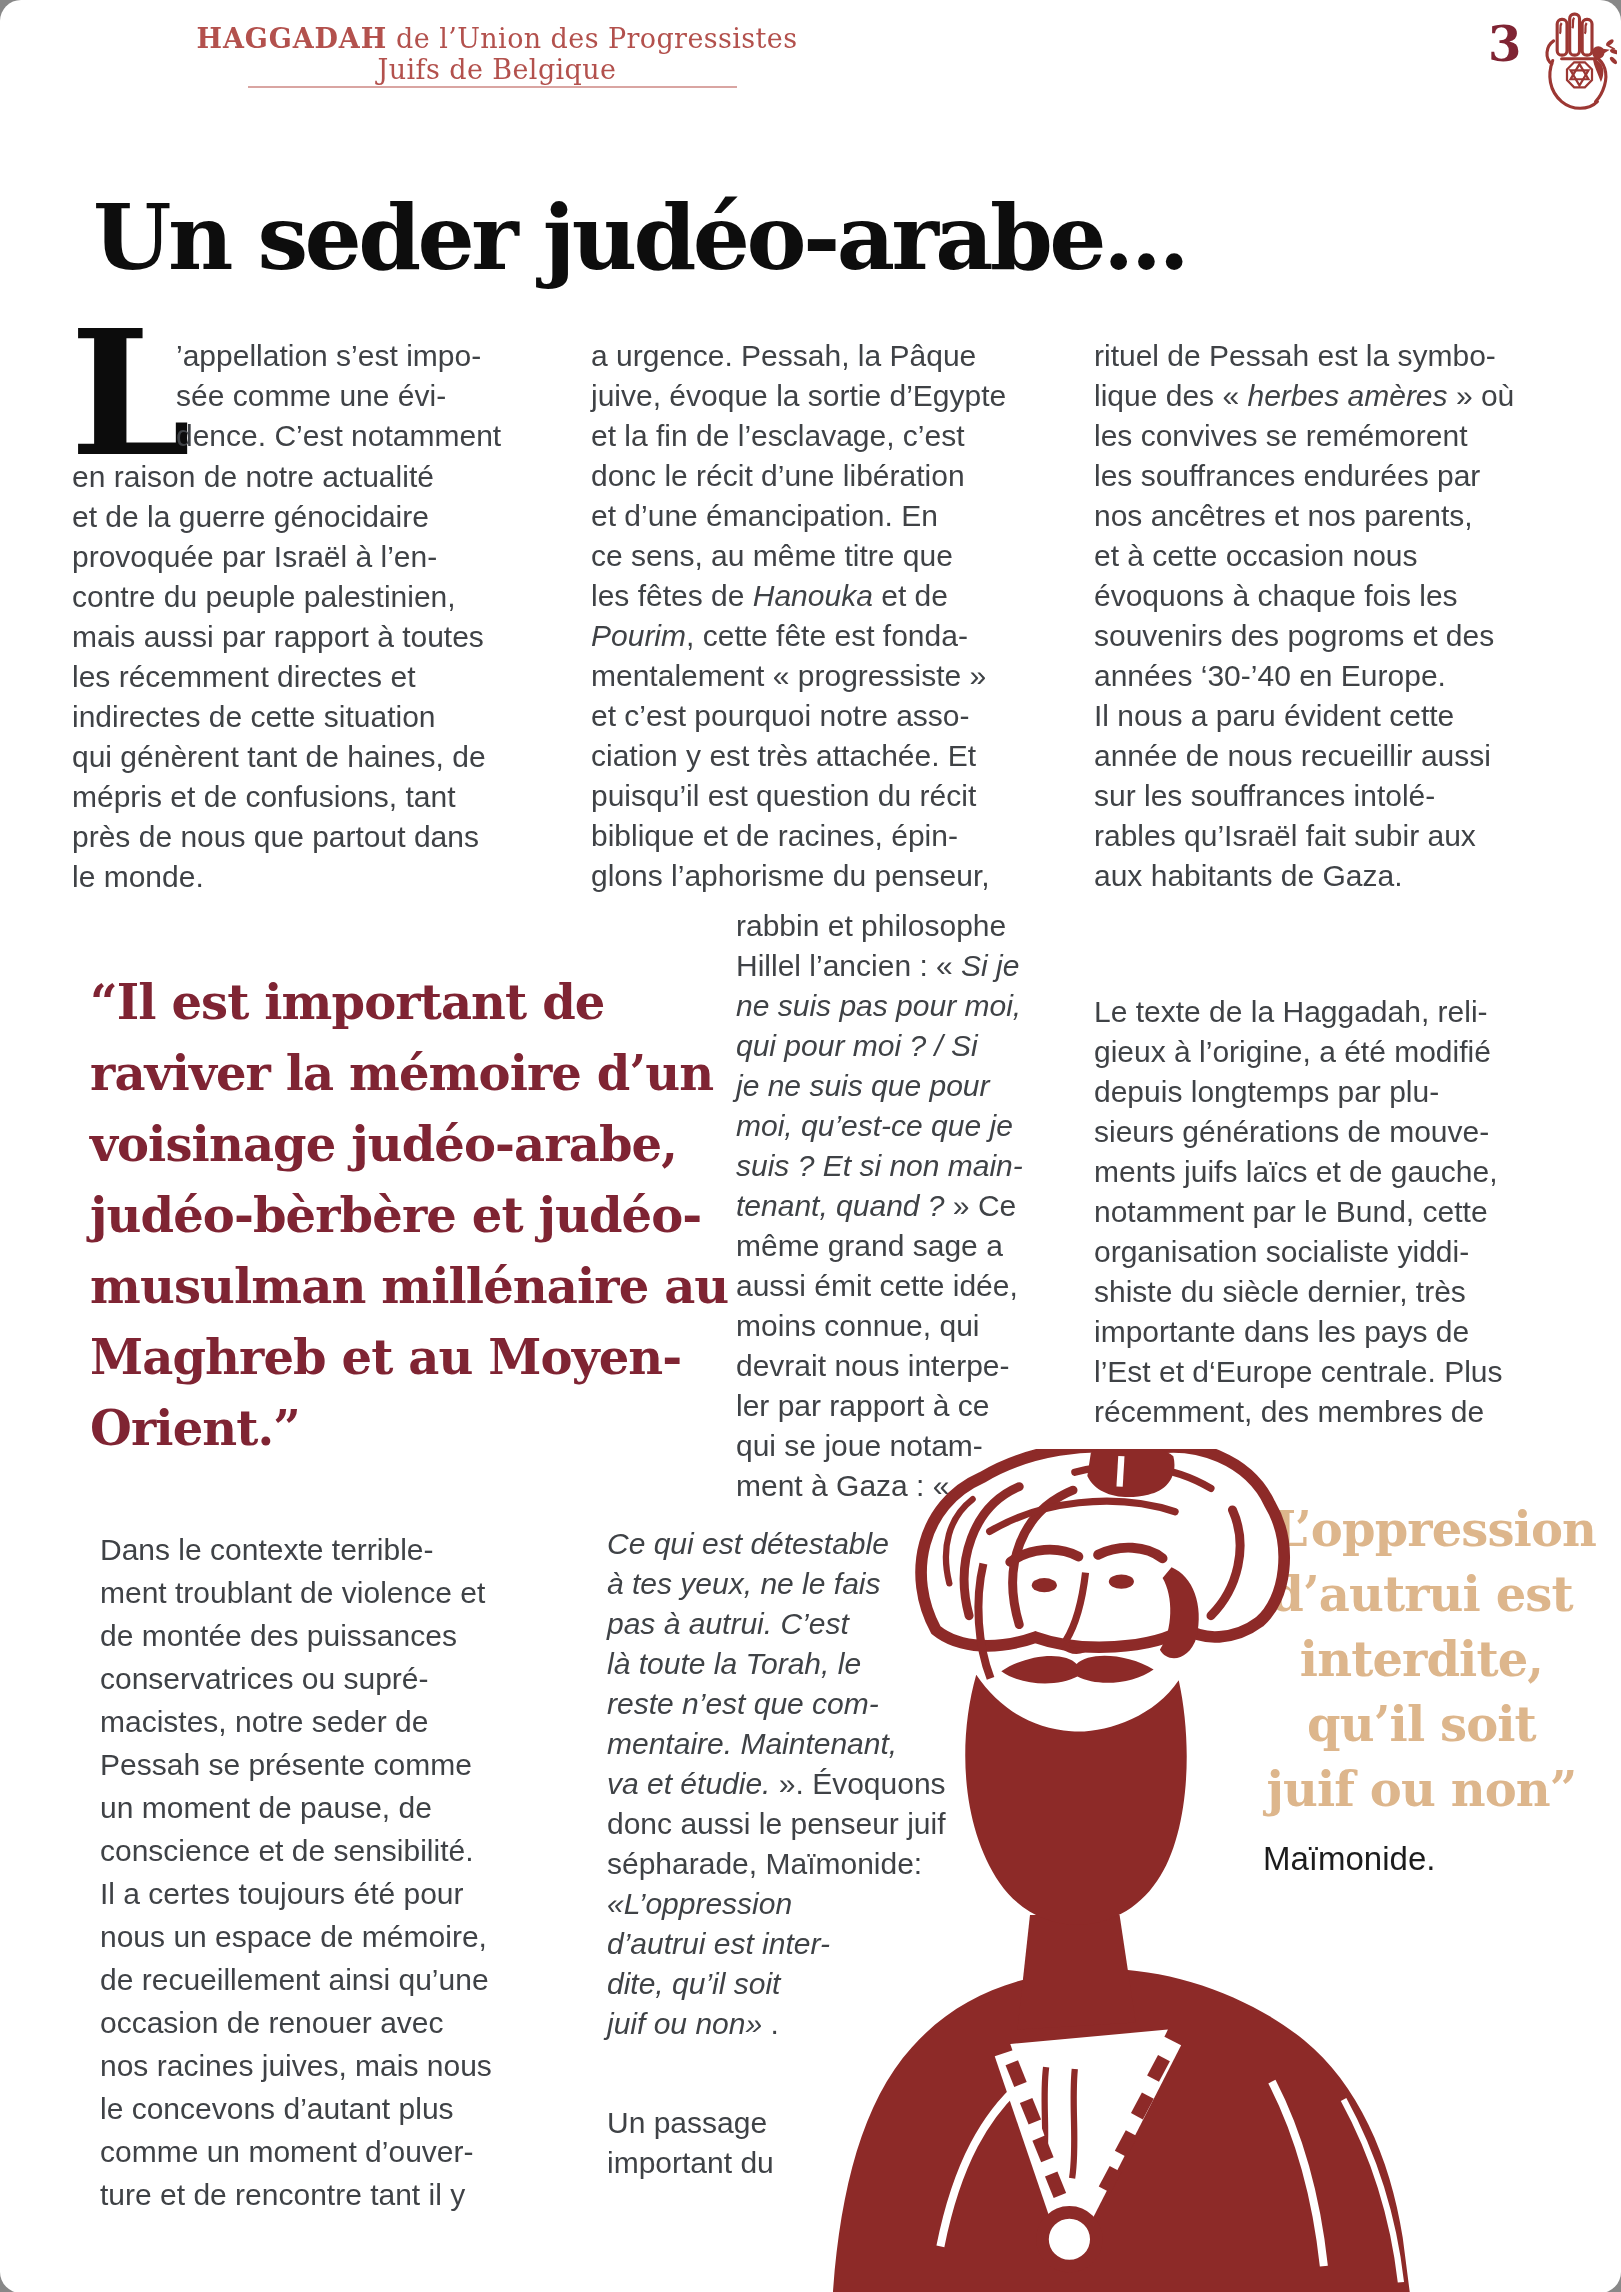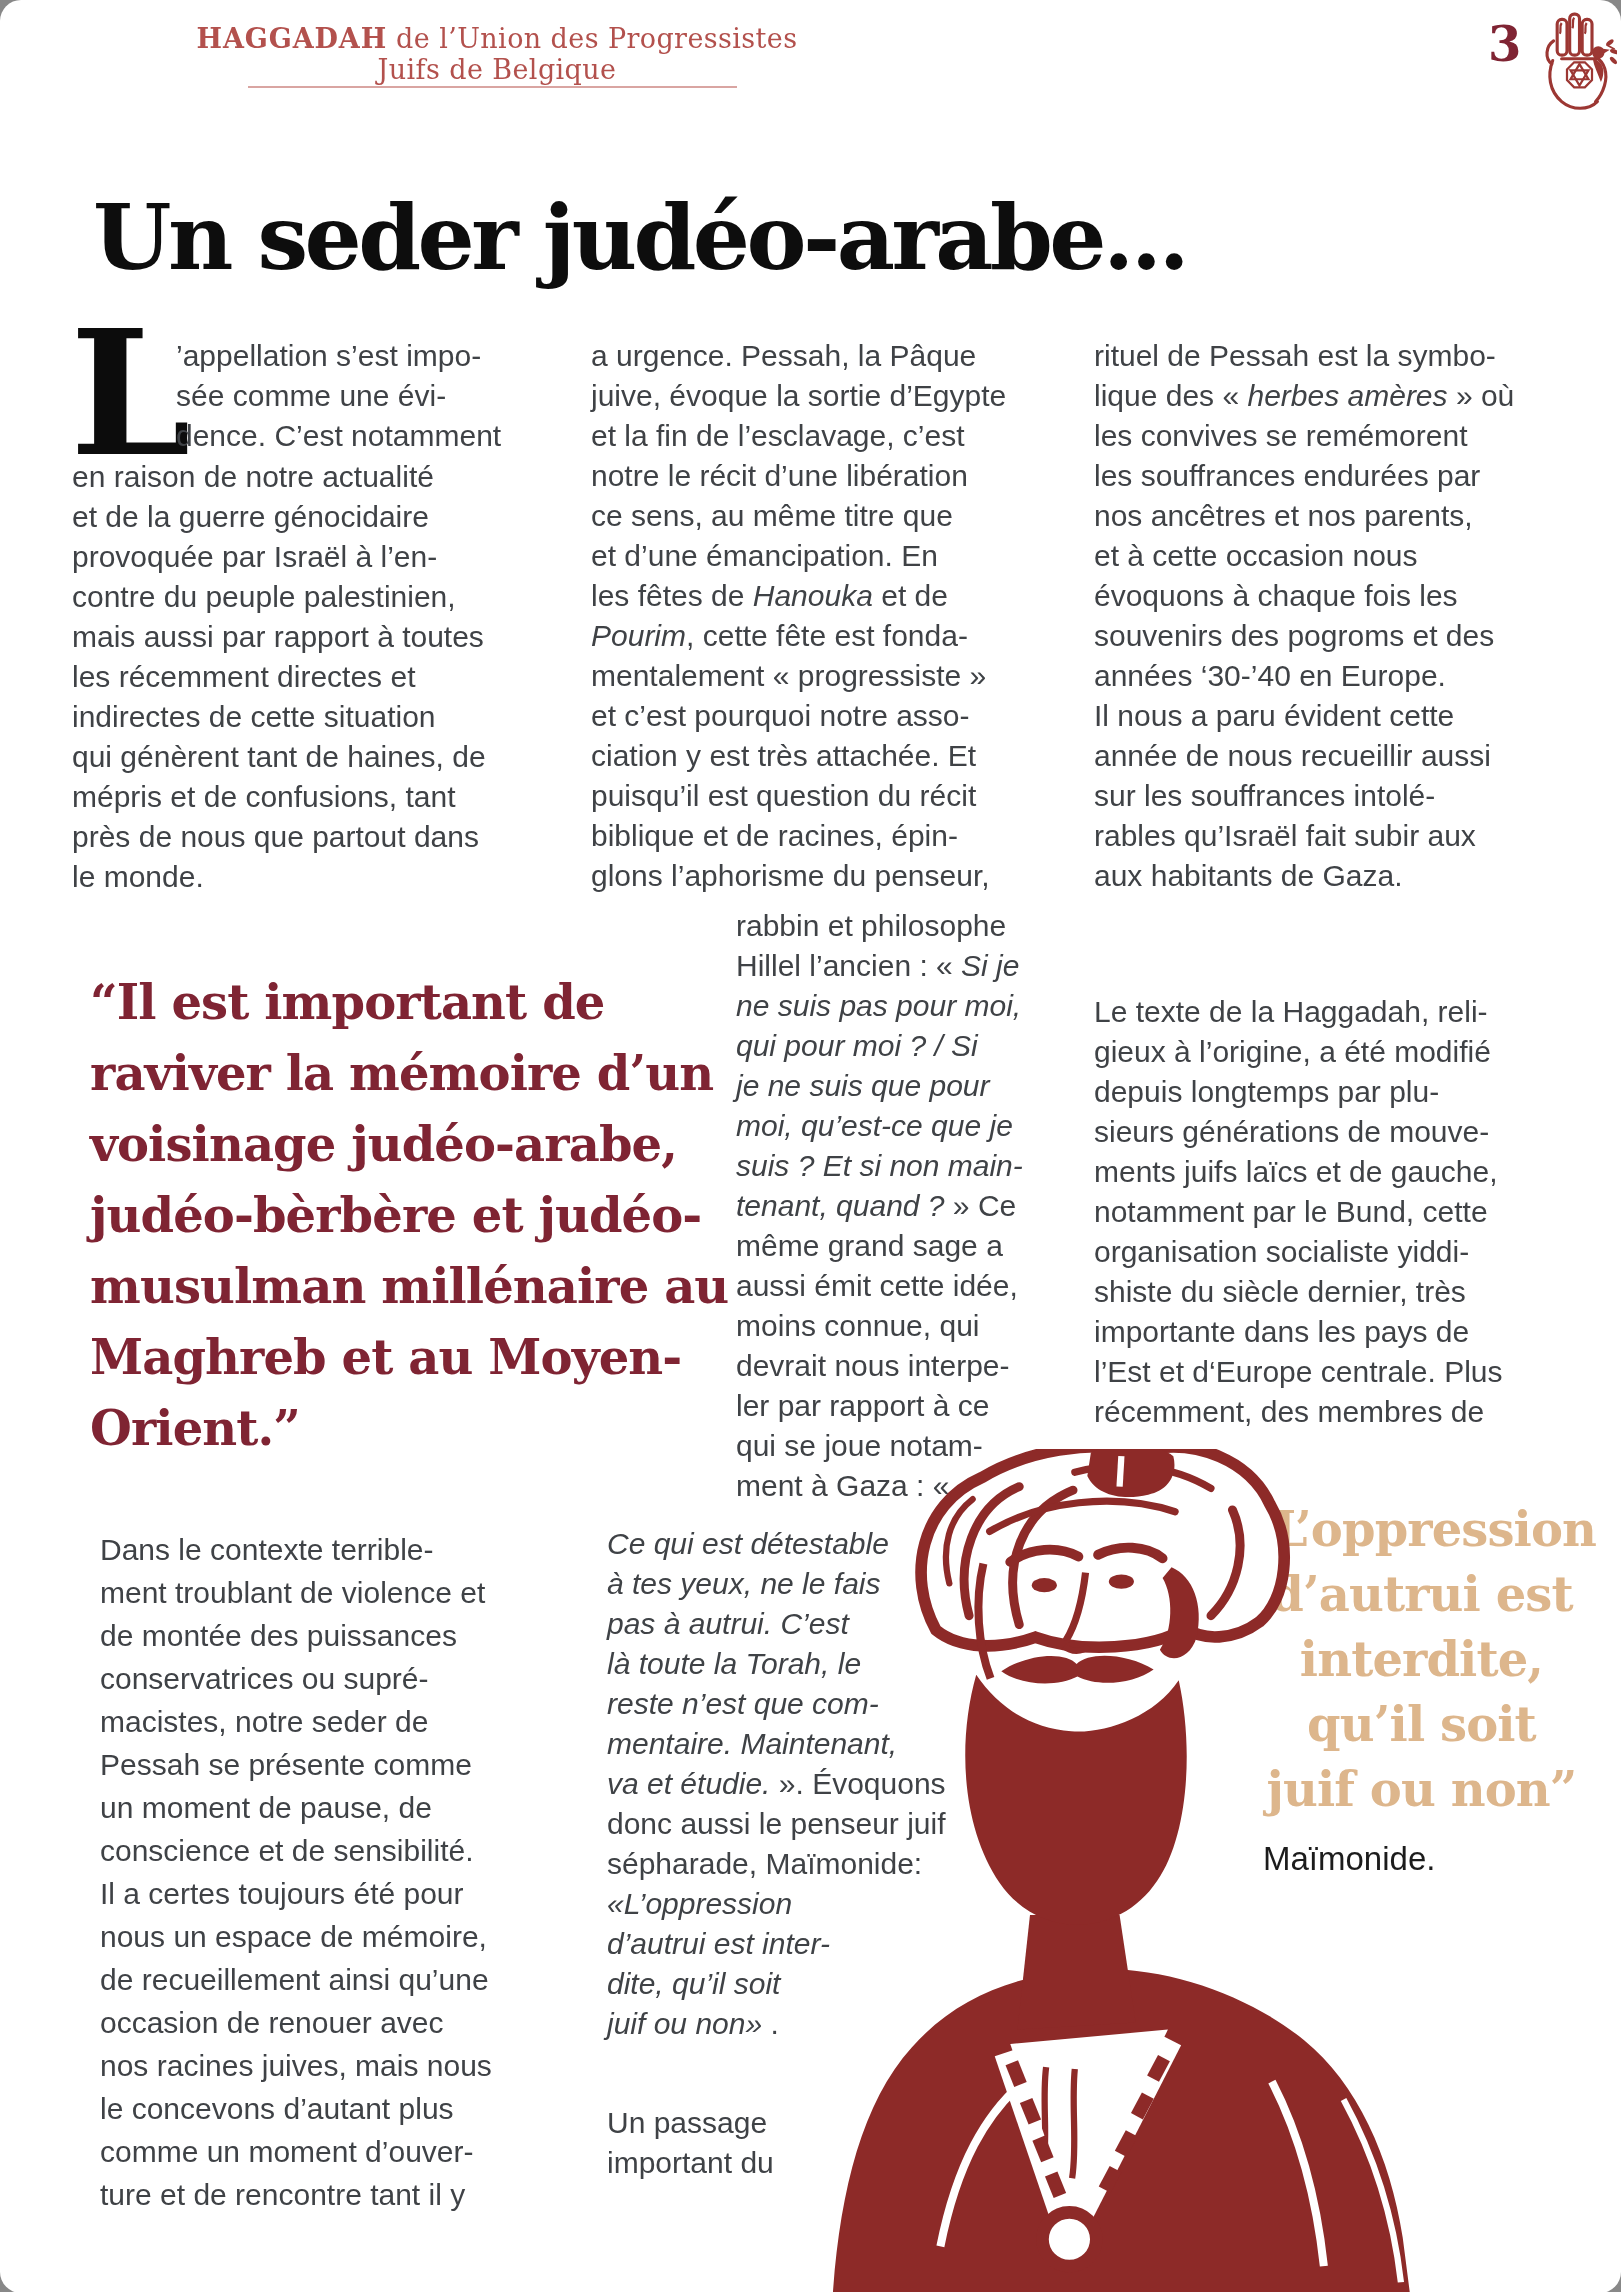--- a/index.html
+++ b/index.html
@@ -143,23 +143,23 @@
       <div class="ln">nos racines juives, mais nous</div>
       <div class="ln">le concevons d’autant plus</div>
       <div class="ln">comme un moment d’ouver-</div>
       <div class="ln">ture et de rencontre tant il y</div>
     </div>
 
   <div class="block" style="left:591px; top:336px;">
       <div class="ln">a urgence. Pessah, la Pâque</div>
       <div class="ln">juive, évoque la sortie d’Egypte</div>
       <div class="ln">et la fin de l’esclavage, c’est</div>
-      <div class="ln">notre le récit d’une libération</div>
+      <div class="ln">donc le récit d’une libération</div>
+      <div class="ln">et d’une émancipation. En</div>
       <div class="ln">ce sens, au même titre que</div>
-      <div class="ln">et d’une émancipation. En</div>
       <div class="ln">les fêtes de <i>Hanouka</i> et de</div>
       <div class="ln"><i>Pourim</i>, cette fête est fonda-</div>
       <div class="ln">mentalement « progressiste »</div>
       <div class="ln">et c’est pourquoi notre asso-</div>
       <div class="ln">ciation y est très attachée. Et</div>
       <div class="ln">puisqu’il est question du récit</div>
       <div class="ln">biblique et de racines, épin-</div>
       <div class="ln">glons l’aphorisme du penseur,</div>
     </div>
   <div class="block" style="left:736px; top:906px;">

